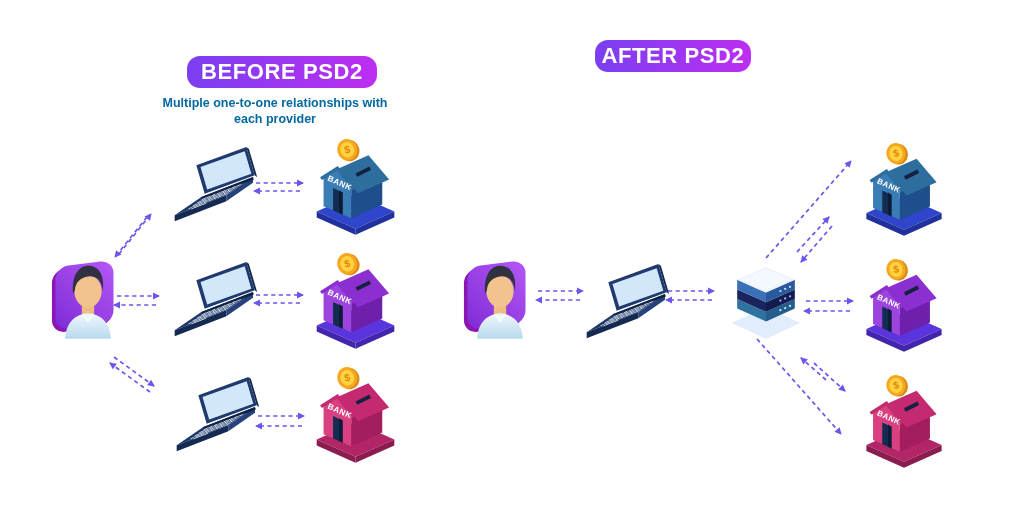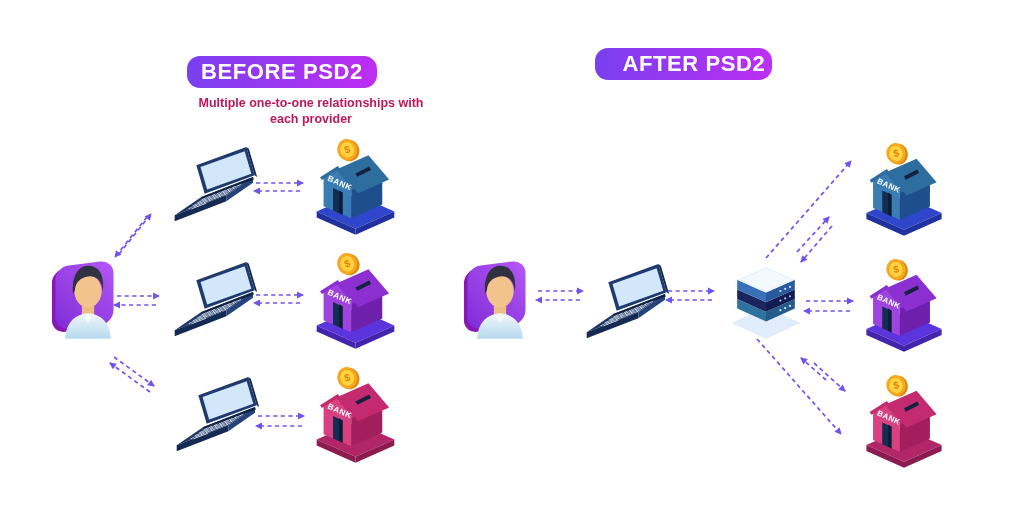--- a/index.html
+++ b/index.html
@@ -7,24 +7,24 @@
     position:relative; width:1024px; height:510px; background:#fff;
     font-family:"Liberation Sans", sans-serif; overflow:hidden;
   }
   .badge {
     position:absolute; display:flex; align-items:center; justify-content:center;
     color:#fff; font-weight:bold; font-size:22px; letter-spacing:.6px;
     border-radius:13px;
     background:linear-gradient(90deg, var(--badge_start,#7a3ff0), var(--badge_end,#bd2ef2));
   }
   #badge-before { left:187px; top:56px; width:190px; height:32px; }
-  #badge-after  { left:595px; top:48px; width:156px; height:32px;padding-left:21px; }
+  #badge-after  { left:595px; top:40px; width:156px; height:32px; }
   .subtitle {
     position:absolute; text-align:center; font-weight:bold; font-size:12.5px;
-    color:#be185d; line-height:1.3;margin-left:36px;
+    color:#0369a1; line-height:1.3;
   }
   #sub-before { left:160px; top:95px; width:230px; }
   #sub-after  { left:578px; top:95px; width:210px; }
   svg.icon { position:absolute; overflow:visible; }
   #overlay { position:absolute; left:0; top:0; pointer-events:none; }
   .arr { stroke:var(--arrow,#6b55ef); stroke-width:1.7; stroke-dasharray:4.2 3.4; fill:none; marker-end:url(#ah); }
   #ah path { fill:var(--arrow,#6b55ef); }
   .bank-label { fill:#ffffff; font-size:9.5px; font-weight:bold; letter-spacing:.5px; }
   .coin-label { fill:#e2820f; font-size:12px; font-weight:bold; text-anchor:middle; }
   .bank-blue   { --roof:#2d6e9e; --wallf:#3a7cb4; --wallr:#1e4e8c; --plat:#2f45cc; --platd:#20309c; --door:#132c52; }

